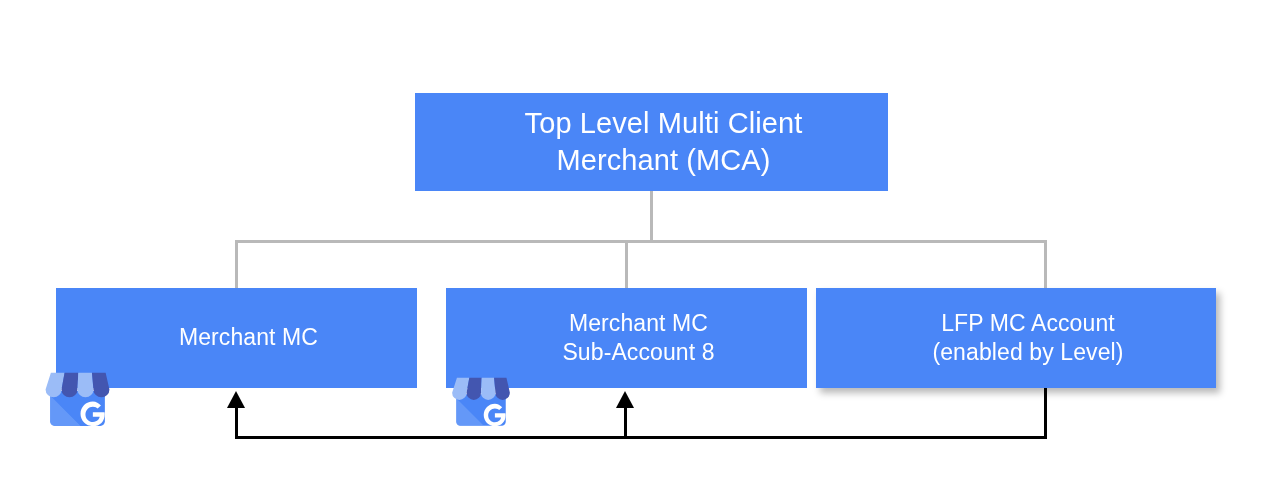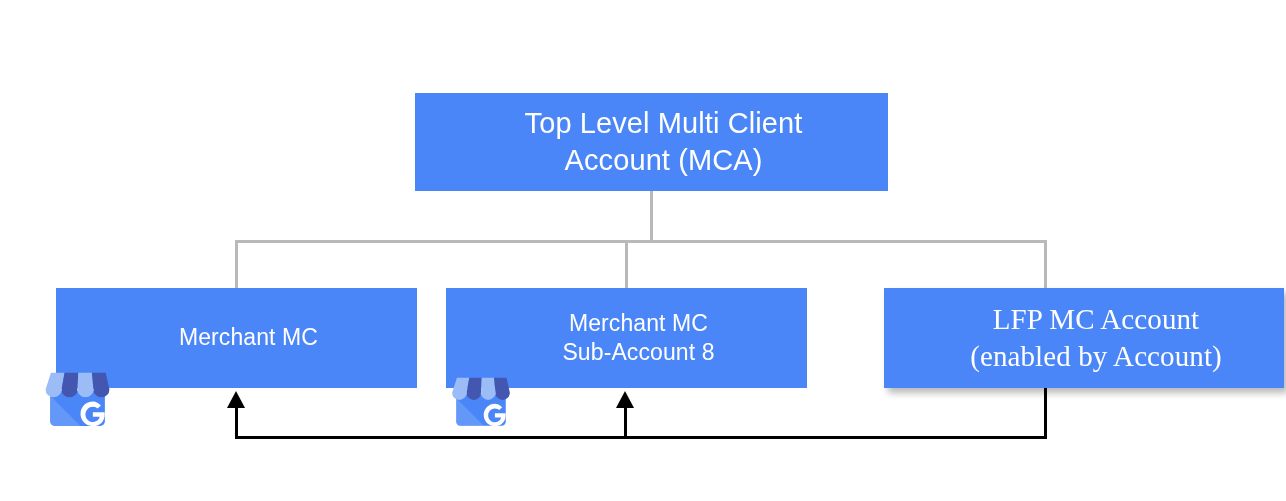--- a/index.html
+++ b/index.html
@@ -58,27 +58,26 @@
     font-size: 23px;
   }
   #node-sub2 {
     left: 446px;
     top: 288px;
     width: 361px;
     height: 100px;
     font-size: 23px;
   }
   #node-lfp {
-    left: 884px;
+    left: 816px;
     top: 288px;
     width: 400px;
     height: 100px;
-    font-size: 29px;
+    font-size: 23px;
     box-shadow: 4px 5px 7px rgba(0,0,0,0.28);
-    font-family: Liberation Serif, serif;
   }
 
   
   .gray-line {
     position: absolute;
     background: #b9b9b9;
     z-index: 1;
   }
   .vline { width: 3px; }
   .hline { height: 3px; }
@@ -142,35 +141,35 @@
 
   <div class="black-line bk-h" id="fb-bus"></div>
   <div class="black-line bk-v" id="fb-riser"></div>
   <div class="black-line bk-v" id="fb-shaft1"></div>
   <div class="black-line bk-v" id="fb-shaft2"></div>
   <div class="arrowhead" id="arrow-sub1"></div>
   <div class="arrowhead" id="arrow-sub2"></div>
 
   <div class="node" id="node-root">
     <span class="line1">Top Level Multi Client</span>
-    <span class="line2">Account (MCA)</span>
+    <span class="line2">Merchant (MCA)</span>
   </div>
 
   <div class="node" id="node-sub1">
     <span class="line1">Merchant MC</span>
   </div>
 
   <div class="node" id="node-sub2">
     <span class="line1">Merchant MC</span>
     <span class="line2">Sub-Account 8</span>
   </div>
 
   <div class="node" id="node-lfp">
     <span class="line1">LFP MC Account</span>
-    <span class="line2">(enabled by Account)</span>
+    <span class="line2">(enabled by Level)</span>
   </div>
 
   <svg class="gmb-icon" id="gmb-1" viewBox="0 0 48 48">
 
     <path d="M6 19 h36 v20 a3 3 0 0 1 -3 3 H9 a3 3 0 0 1 -3 -3 Z" fill="#4a86f7"></path>
 
     <path d="M6 22 L26 42 H9 a3 3 0 0 1 -3 -3 Z" fill="#7aa7f9" opacity="0.55"></path>
 
     <path d="M3 18 L6.5 7 h9 L13.5 18 a5.2 5.2 0 0 1 -10.5 0 Z" fill="#9bbcf7"></path>
     <path d="M13.5 18 L15.5 7 h9 L24 18 a5.2 5.2 0 0 1 -10.5 0 Z" fill="#4356b0"></path>

